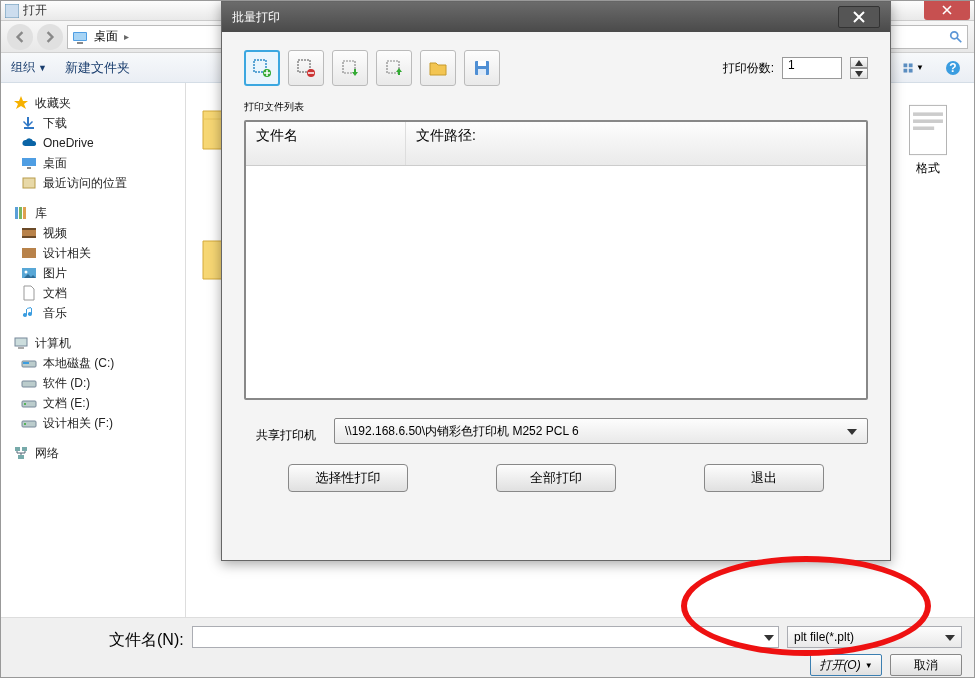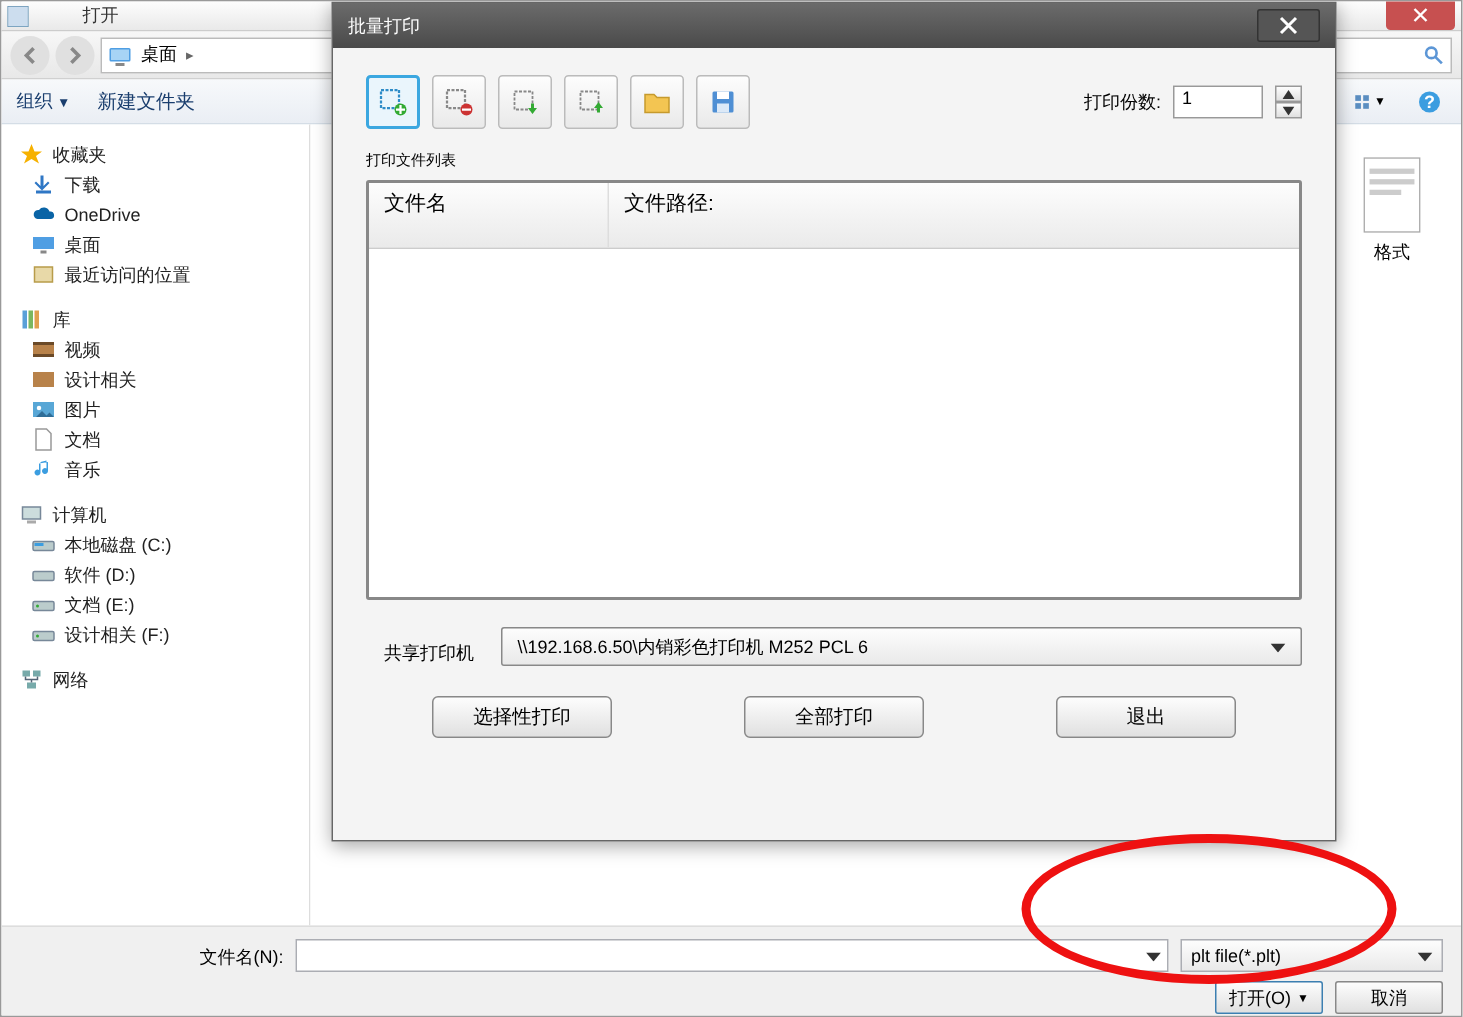--- a/index.html
+++ b/index.html
@@ -2,60 +2,60 @@
 <html><head>
 <meta charset="utf-8">
 <style>
 * { box-sizing: border-box; margin: 0; padding: 0; font-family: "Microsoft YaHei", Tahoma, sans-serif; font-size: 12px; }
 body { background: #fff; width: 975px; height: 678px; position: relative; overflow: hidden; border: 1px solid #999; }
 
 
 .open-window { position: absolute; inset: 0; background: #fff; }
 .open-titlebar { height: 20px; background: linear-gradient(#fdfdfd,#e9e9e9); display: flex; align-items: center; padding: 0 4px; border-bottom: 1px solid #ccc; }
 .open-titlebar .ico { width: 14px; height: 14px; margin-right: 4px; display:inline-block;}
-.open-titlebar .ttl { font-size: 12px; color: #333; margin-left: 32px; }
+.open-titlebar .ttl { font-size: 12px; color: #333; }
 .open-titlebar .spacer { flex: 1; }
 .open-titlebar .winbtn { width: 36px; height: 18px; display: flex; align-items: center; justify-content: center; }
 .open-titlebar .winbtn.close { background: #c75050; color: #fff; width: 46px; height: 20px; margin-top:-2px; border-radius:0 0 3px 3px;}
 .open-nav { height: 32px; display: flex; align-items: center; padding: 3px 6px; gap: 4px; background: linear-gradient(#f7f7f7,#e8e8e8); border-bottom:1px solid #d0d0d0;}
 .nav-arrow { width: 26px; height: 26px; border-radius: 50%; background:#e0e0e0; display:flex; align-items:center; justify-content:center; color:#888;}
 .nav-arrow svg{width:12px;height:12px;fill:#888;}
 .addr { flex: 1; height: 24px; background:#fff; border:1px solid #bbb; display:flex; align-items:center; padding:0 4px; gap:6px; margin-right:4px;}
 .addr .folder-ico{width:16px;height:16px;}
 .addr .crumb{font-size:12px;}
 .addr .chev{font-size:10px;color:#666;}
 .refresh{width:24px;height:24px;border:1px solid #bbb;background:linear-gradient(#fdfdfd,#e9e9e9);display:flex;align-items:center;justify-content:center;}
 .search{width:165px;height:24px;border:1px solid #bbb;background:#fff;display:flex;align-items:center;padding:0 4px;margin-left:4px;}
 .search svg{width:14px;height:14px;fill:#5c96d6;}
 
 .open-toolbar{height:30px;background:linear-gradient(#f7f9fb,#eaeef4);border-bottom:1px solid #d4dde6;display:flex;align-items:center;padding:0 10px;gap:18px;}
 .open-toolbar .titem{color:#1a3e6e;font-size:13px;display:flex;align-items:center;gap:3px;}
 .open-toolbar .spacer{flex:1;}
 .open-toolbar .ricon{width:22px;height:22px;display:flex;align-items:center;justify-content:center;}
 
 .open-body{position:absolute;top:82px;bottom:60px;left:0;right:0;display:flex;}
-.sidebar{width:206px;border-right:1px solid #ddd;padding:6px 2px;overflow:hidden;background:#fff;}
+.sidebar{width:185px;border-right:1px solid #ddd;padding:6px 2px;overflow:hidden;background:#fff;}
 .sb-group{margin:4px 0 10px 6px;}
 .sb-item{display:flex;align-items:center;gap:6px;height:20px;padding-left:12px;font-size:12px;color:#222;}
 .sb-item.head{padding-left:4px;font-weight:normal;}
 .sb-ico{width:16px;height:16px;display:inline-flex;align-items:center;justify-content:center;}
 .filearea{flex:1;background:#fff;padding:10px;display:flex;gap:20px;align-items:flex-start;}
 .bigfolder{width:70px;text-align:center;}
 .bigfolder .fico{width:60px;height:50px;margin:0 auto;}
 .bigfolder .fname{font-size:12px;margin-top:4px;}
 
 .open-footer{position:absolute;bottom:0;left:0;right:0;height:60px;background:#f0f0f0;border-top:1px solid #ddd;padding:8px 12px;display:flex;align-items:flex-start;gap:8px;}
-.fn-label{font-size:12px;margin-top:4px;margin-left:120px;}
+.fn-label{font-size:16px;margin-top:4px;margin-left:96px;}
 .fn-input{flex:1;height:22px;border:1px solid #abadb3;background:#fff;display:flex;align-items:center;padding:0 4px;}
 .fn-input .dd{margin-left:auto;}
 .fn-right{display:flex;flex-direction:column;gap:6px;align-items:flex-end;}
 .ft-select{width:175px;height:22px;border:1px solid #abadb3;background:linear-gradient(#fdfdfd,#e9e9e9);display:flex;align-items:center;padding:0 6px;}
 .ft-btns{display:flex;gap:8px;}
 .ft-btn{width:72px;height:22px;border:1px solid #888;background:linear-gradient(#fdfdfd,#e0e0e0);display:flex;align-items:center;justify-content:center;font-size:12px;border-radius:2px;}
-.ft-btn.primary{border:1px solid #3c7fb1;}
+.ft-btn.primary{border:1px solid #3c7fb1;font-style:italic;}
 
 
 .annot{position:absolute;border:6px solid #e11;border-radius:50%;pointer-events:none;}
 
 
 .batch{position:absolute;left:220px;top:0;width:670px;height:560px;background:#f4f4f4;border:1px solid #666;box-shadow:0 3px 12px rgba(0,0,0,.35);}
 .batch-title{height:30px;background:linear-gradient(#6b6b6b,#4a4a4a);color:#fff;display:flex;align-items:center;padding:0 10px;font-size:14px;}
 .batch-title .spacer{flex:1;}
 .batch-close{width:42px;height:22px;background:#555;border:1px solid #333;display:flex;align-items:center;justify-content:center;border-radius:2px;}
 .batch-close svg{width:12px;height:12px;fill:#fff;}

